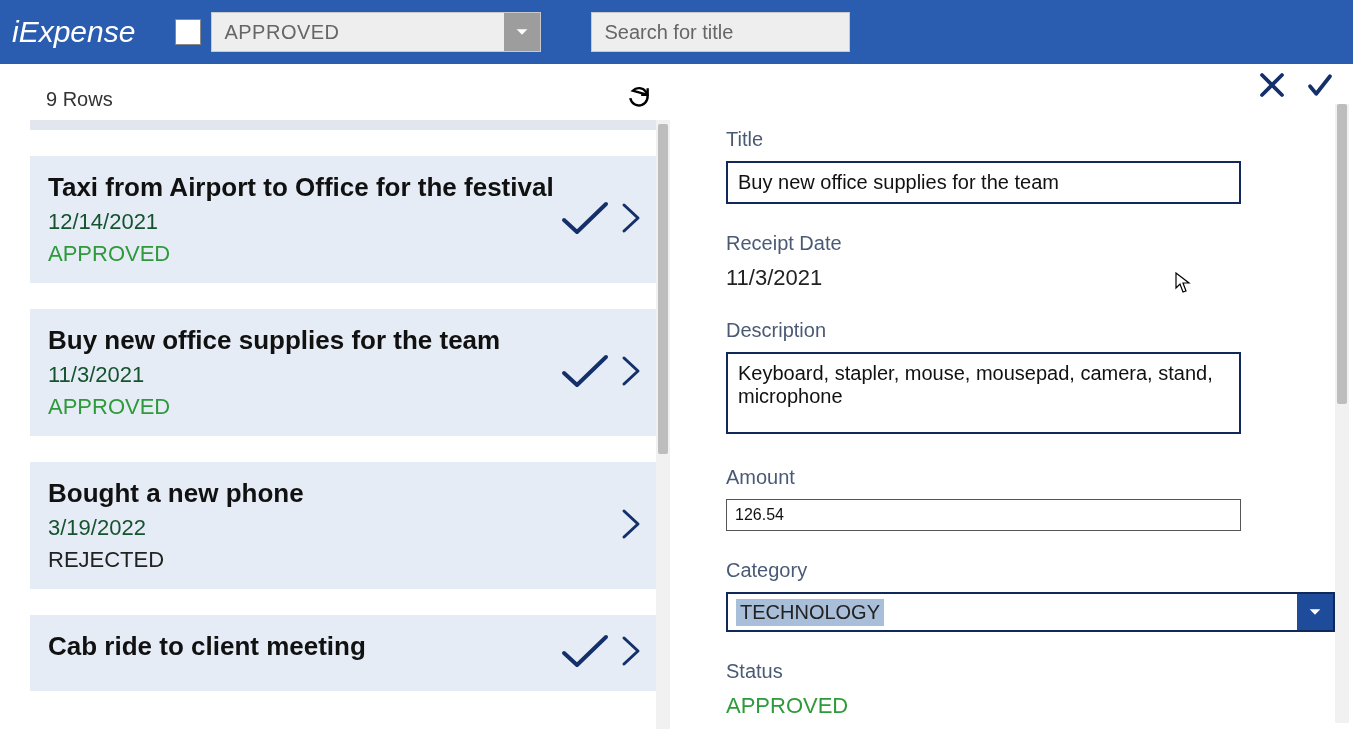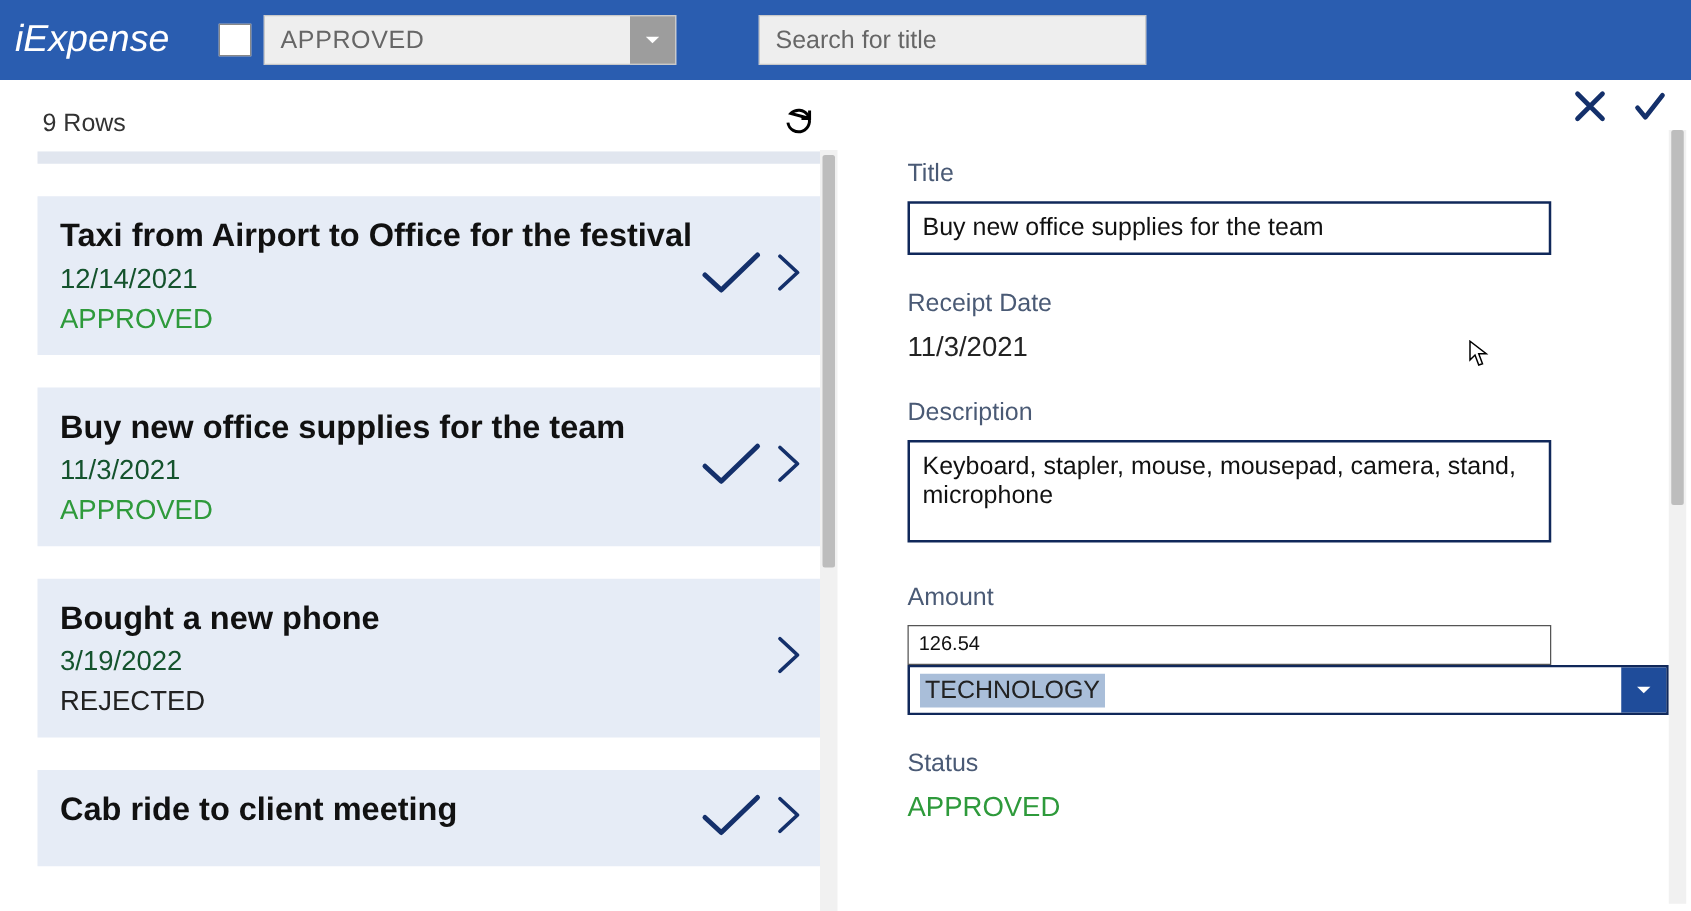--- a/index.html
+++ b/index.html
@@ -49,42 +49,42 @@
   }
   .dropdown span{
     flex:1;padding:0 12px;color:#666;font-size:20px;letter-spacing:.5px;
   }
   .dd-btn{
     width:36px;height:100%;background:var(--dropdown-gray);
     display:flex;align-items:center;justify-content:center;
   }
   .dd-btn svg{width:16px;height:16px;fill:#fff;}
   .search{
-    margin-left:56px;
-    height:40px;width:310px;
+    margin-left:40px;
+    height:40px;width:259px;
     background:#eee;border:1px solid var(--light-border);
     padding:0 12px;font-size:20px;color:#be185d;
   }
   .search::placeholder{color:#666;}
   
   .main{
     display:flex;
     height:665px;
   }
   .left{
     width:745px;
     position:relative;
     display:flex;flex-direction:column;
     padding:0;
   }
   .rowcount-bar{
     display:flex;align-items:center;justify-content:space-between;
     padding:20px 18px 0 34px;
   }
-  .rowcount{font-size:20px;color:#333;}
+  .rowcount{font-size:20px;color:#333;margin-left:12px;}
   .refresh svg{width:26px;height:26px;stroke:#000;fill:none;stroke-width:2.2;}
   .left-scroll{
     position:relative;
     flex:1;
     overflow:hidden;
     margin-top:6px;
   }
   .tiny-bar{
     height:10px;background:#e1e6ef;margin:0 14px 0 30px;
   }
@@ -271,20 +271,21 @@
 
     <div class="field-lbl">Receipt Date</div>
     <div class="static-val">11/3/2021</div>
 
     <div class="field-lbl">Description</div>
     <textarea class="txt-area" id="desc" style="">Keyboard, stapler, mouse, mousepad, camera, stand, microphone</textarea>
 
     <div class="field-lbl">Amount</div>
     <input class="amount-input" value="126.54" style="">
 
+    <div class="field-lbl">Category</div>
     <div class="sel">
       <div class="sel-val">
           <span>TECHNOLOGY</span>
         </div>
       <div class="sel-btn">
         <svg viewBox="0 0 24 24">
             <path d="M4 8 L12 16 L20 8 Z"></path>
           </svg>
       </div>
     </div>

